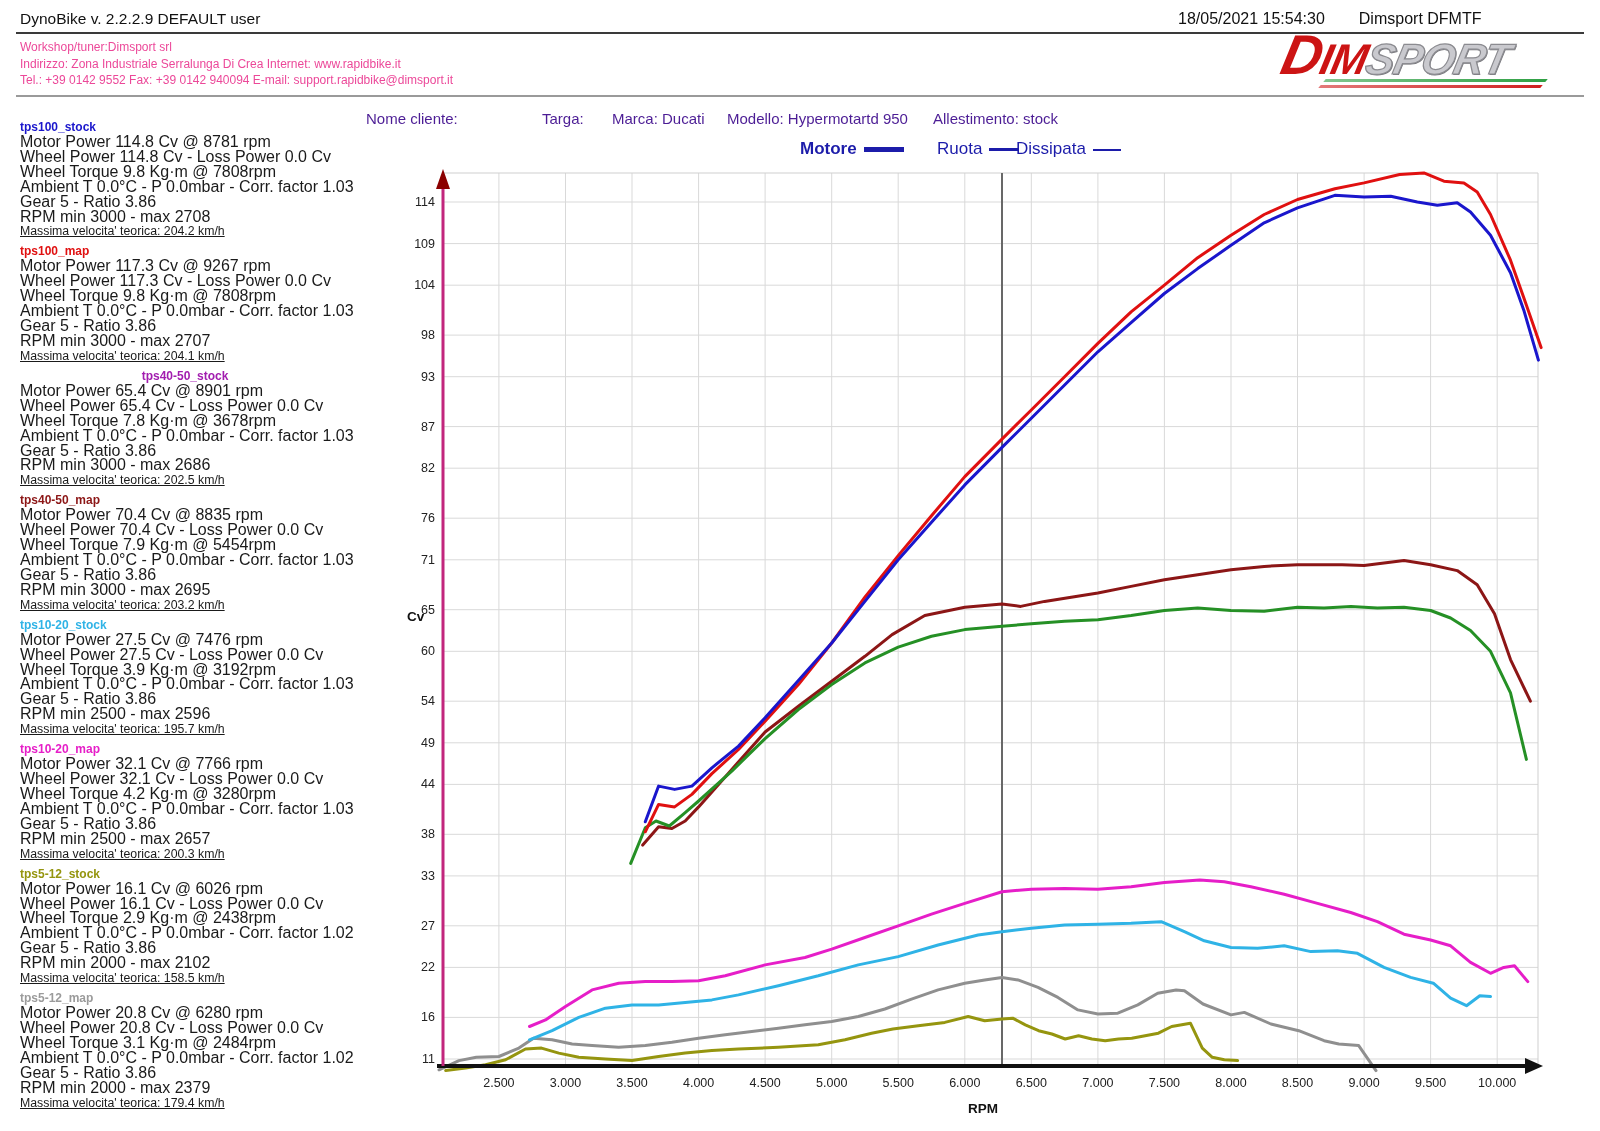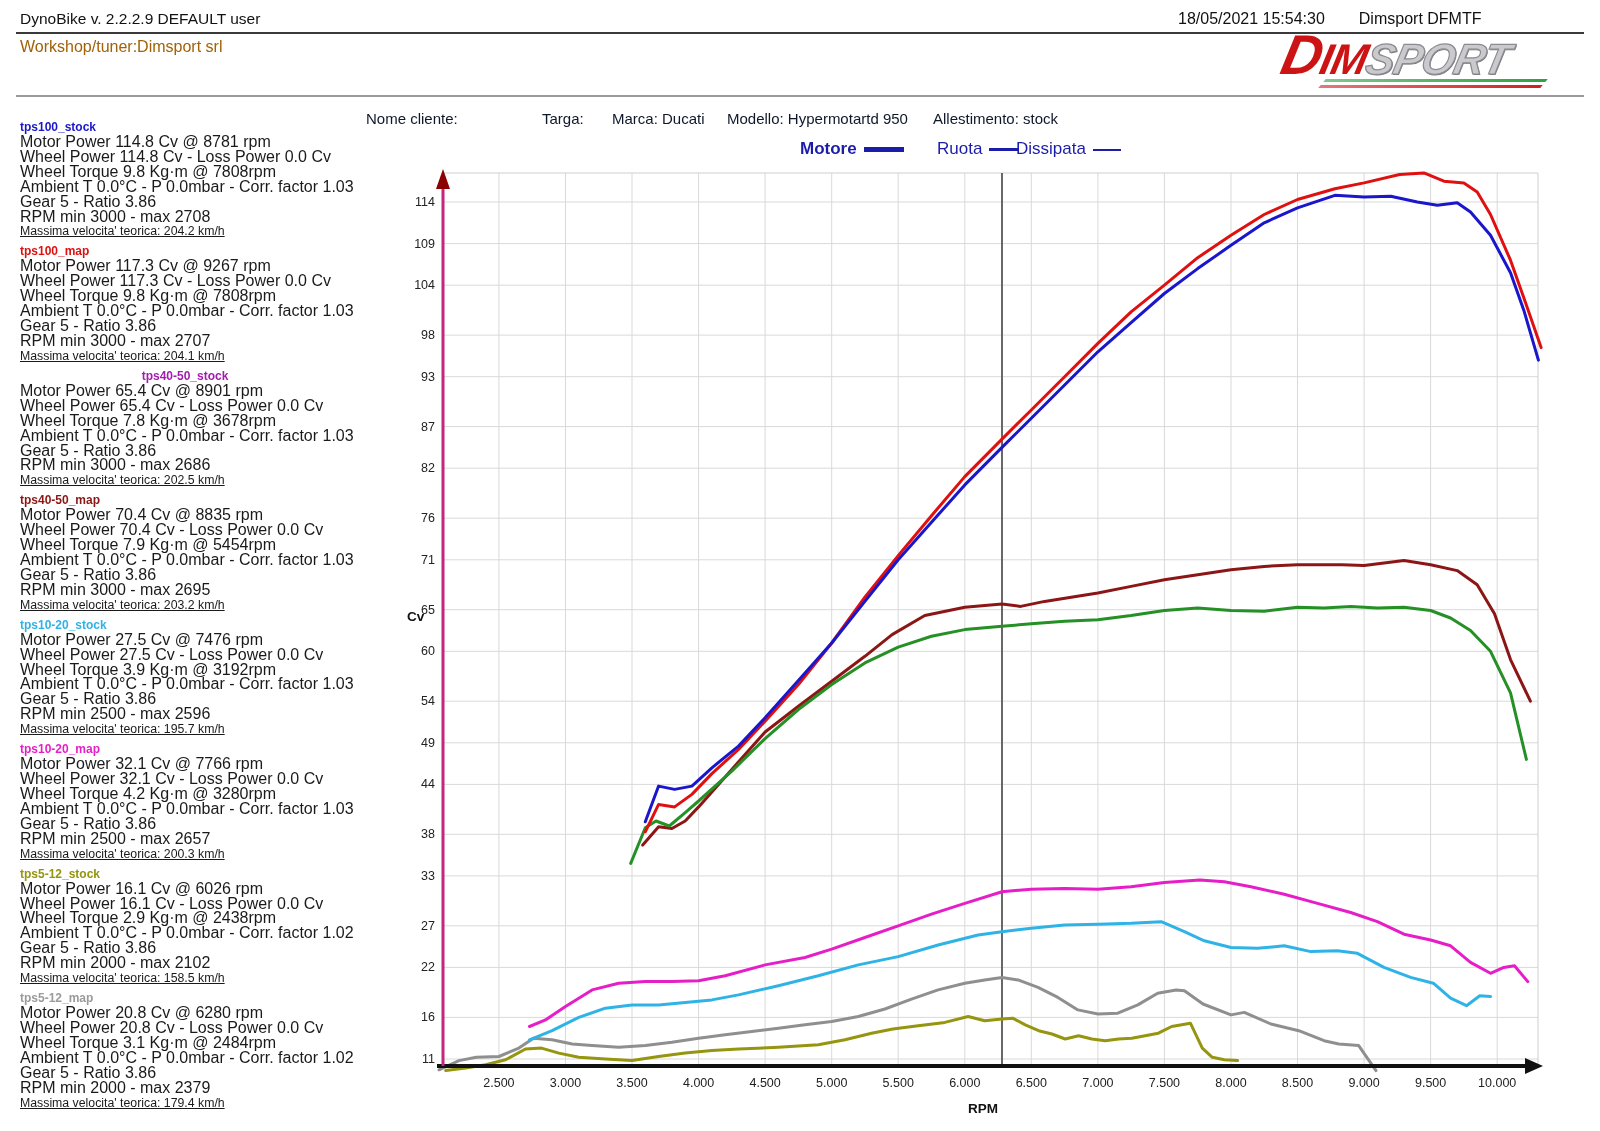--- a/index.html
+++ b/index.html
@@ -1,32 +1,32 @@
 <!DOCTYPE html>
 <html><head>
 <meta charset="utf-8">
 <style>
   html,body{margin:0;padding:0;background:#ffffff;font-family:"Liberation Sans",sans-serif;color:#111;}
   .page{position:relative;width:1600px;height:1131px;background:#fff;overflow:hidden;}
   .app-title{position:absolute;left:20px;top:10px;font-size:15.5px;color:#111;}
   .header-right{position:absolute;left:1178px;top:10px;font-size:16px;display:flex;gap:34px;}
   .rule1{position:absolute;left:16px;right:16px;top:32px;border-top:2px solid #3a3a3a;}
-  .workshop{position:absolute;left:20px;top:39px;font-size:16px;line-height:16.5px;color:#a16207;}
+  .workshop{position:absolute;left:20px;top:39px;font-size:12px;line-height:16.5px;color:#ec4899;}
   .rule2{position:absolute;left:16px;right:16px;top:95px;border-top:2px solid #9a9a9a;}
   
   .logo{position:absolute;left:1282px;top:30px;width:262px;height:60px;}
   .logo-text{position:absolute;left:0;top:0;white-space:nowrap;transform:skewX(-12deg);font-weight:900;font-style:italic;letter-spacing:-1px;}
   .logo-d{font-size:56px;color:#cc1414;line-height:50px;}
   .logo-im{font-size:43px;color:#cc1414;}
   .logo-sport{font-size:43px;color:#c9c9ce;-webkit-text-stroke:1.2px #8b8b90;text-shadow:1px 1px 0 #77777c;}
   .logo-stripes{position:absolute;left:40px;right:0;bottom:2px;height:9px;transform:skewX(-40deg);}
   .stripe-green{position:absolute;left:0;right:0;top:0;height:3px;background:linear-gradient(90deg,#2ea04399,#2ea043);}
   .stripe-red{position:absolute;left:0;right:0;bottom:0;height:3px;background:linear-gradient(90deg,#d0202099,#d02020);}
   
-  .veh{position:absolute;top:110px;font-size:15px;color:#0f172a;}
+  .veh{position:absolute;top:110px;font-size:15px;color:#4c1d95;}
   
   .legend-item{position:absolute;top:139px;font-size:17px;color:#1c1caa;white-space:nowrap;}
   .legend-item .swatch{display:inline-block;vertical-align:middle;margin-left:7px;background:#1c1caa;}
   
   .sidebar{position:absolute;left:20px;top:120px;width:330px;}
   .run{margin-bottom:5px;}
   .run-title{font-size:12px;font-weight:bold;line-height:15px;}
   .run-line{font-size:16px;line-height:14.9px;color:#1a1a1a;white-space:nowrap;}
   .run-massima{font-size:12.3px;line-height:15px;color:#1a1a1a;text-decoration:underline;white-space:nowrap;}
   
@@ -40,20 +40,22 @@
 
   <div class="app-title">DynoBike v. 2.2.2.9   DEFAULT user</div>
   <div class="header-right">
     <span>18/05/2021 15:54:30</span>
     <span>Dimsport DFMTF</span>
   </div>
   <div class="rule1"></div>
 
   <div class="workshop">
     <div>Workshop/tuner:Dimsport srl</div>
+    <div>Indirizzo: Zona Industriale Serralunga Di Crea Internet: www.rapidbike.it</div>
+    <div>Tel.: +39 0142 9552 Fax: +39 0142 940094 E-mail: support.rapidbike@dimsport.it</div>
   </div>
 
   <div class="logo">
     <div class="logo-text"><span class="logo-d">D</span><span class="logo-im">IM</span><span class="logo-sport">SPORT</span></div>
     <div class="logo-stripes">
       <div class="stripe-green"></div>
       <div class="stripe-red"></div>
     </div>
   </div>
   <div class="rule2"></div>

